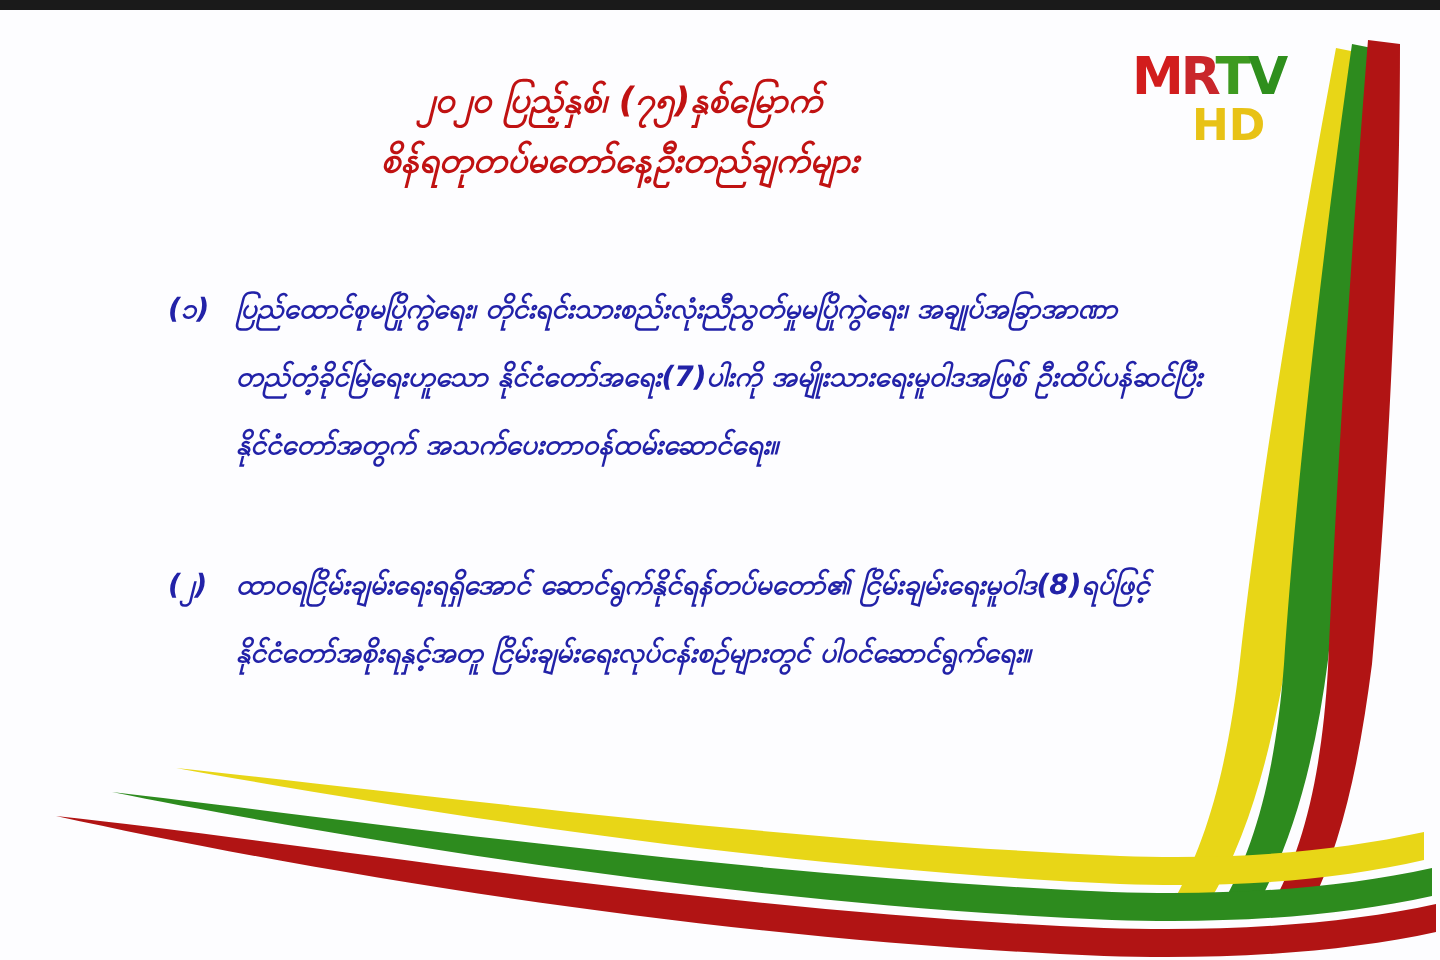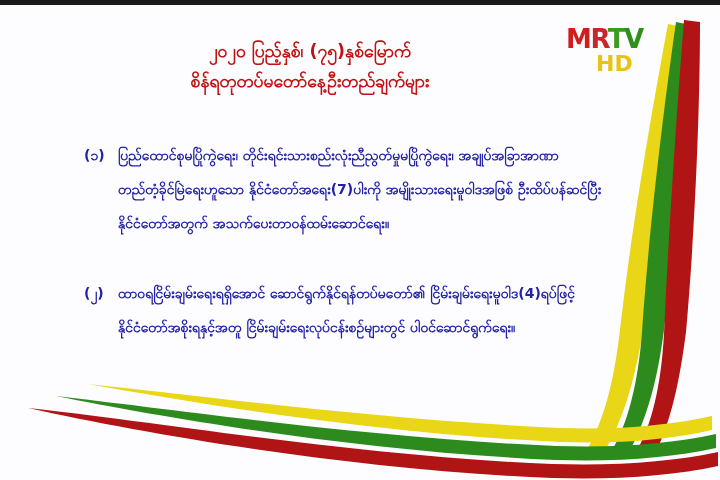--- a/index.html
+++ b/index.html
@@ -69,20 +69,21 @@
     letter-spacing: 0px;
   }
   
   #content {
     position: absolute;
     left: 0;
     top: 0;
     width: 720px;
     height: 480px;
     z-index: 15;
+    font-style: italic;
   }
   #title {
     position: absolute;
     left: 60px;
     top: 36px;
     width: 500px;
     text-align: center;
     color: #c01212;
     font-size: 17.5px;
     line-height: 30px;
@@ -146,18 +147,18 @@
       <span class="tline">စိန်ရတုတပ်မတော်နေ့ဦးတည်ချက်များ</span>
     </div>
 
     <div class="para" id="para1">
       <span class="prow"><span class="pnum">(၁)</span><span>ပြည်ထောင်စုမပြိုကွဲရေး၊ တိုင်းရင်းသားစည်းလုံးညီညွတ်မှုမပြိုကွဲရေး၊ အချုပ်အခြာအာဏာ</span></span>
       <span class="prow indent">တည်တံ့ခိုင်မြဲရေးဟူသော နိုင်ငံတော်အရေး(7)ပါးကို အမျိုးသားရေးမူဝါဒအဖြစ် ဦးထိပ်ပန်ဆင်ပြီး</span>
       <span class="prow indent">နိုင်ငံတော်အတွက် အသက်ပေးတာဝန်ထမ်းဆောင်ရေး။</span>
     </div>
 
     <div class="para" id="para2">
-      <span class="prow"><span class="pnum">(၂)</span><span>ထာဝရငြိမ်းချမ်းရေးရရှိအောင် ဆောင်ရွက်နိုင်ရန်တပ်မတော်၏ ငြိမ်းချမ်းရေးမူဝါဒ(4)ရပ်ဖြင့်</span></span>
+      <span class="prow"><span class="pnum">(၂)</span><span>ထာဝရငြိမ်းချမ်းရေးရရှိအောင် ဆောင်ရွက်နိုင်ရန်တပ်မတော်၏ ငြိမ်းချမ်းရေးမူဝါဒ(8)ရပ်ဖြင့်</span></span>
       <span class="prow indent">နိုင်ငံတော်အစိုးရနှင့်အတူ ငြိမ်းချမ်းရေးလုပ်ငန်းစဉ်များတွင် ပါဝင်ဆောင်ရွက်ရေး။</span>
     </div>
 
   </div>
 </div>
 
 </body></html>

